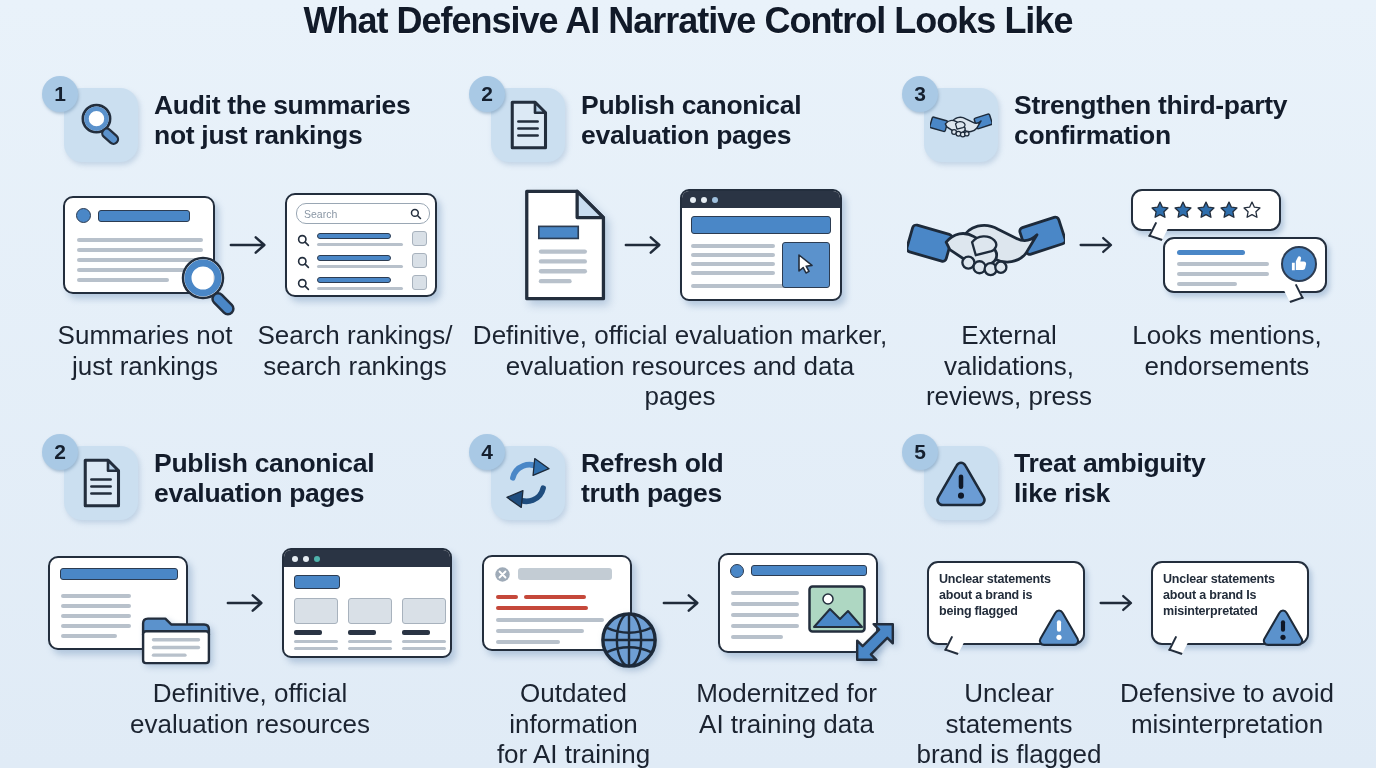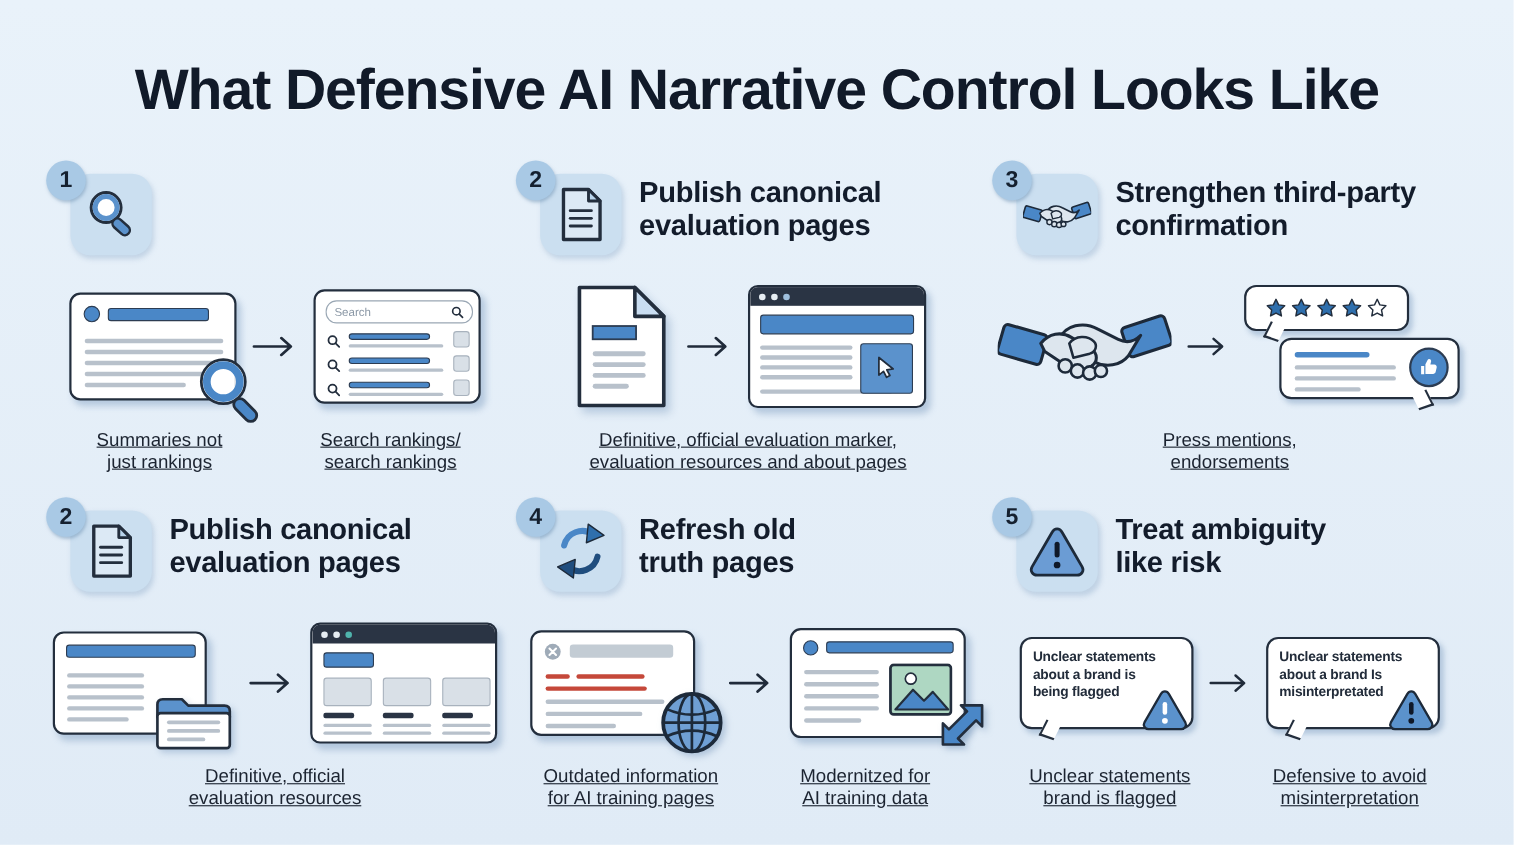--- a/index.html
+++ b/index.html
@@ -3,22 +3,22 @@
 <meta charset="utf-8">
 <style>
   * { margin:0; padding:0; box-sizing:border-box; }
   html,body { width:1376px; height:768px; overflow:hidden; }
   body {
     font-family:"Liberation Sans","DejaVu Sans",sans-serif;
     background:linear-gradient(#e9f2fa,#e0ebf6);
     color:#131c2b;
   }
   .page-title {
-    text-align:center; padding-top:52px;
-    font-size:52px; font-weight:700; letter-spacing:-1px; color:#111a29;
+    text-align:center; 
+    font-size:36px; font-weight:700; letter-spacing:-1px; color:#111a29;
     text-shadow:0 1px 0 rgba(255,255,255,.65);
   }
   .grid {
     display:grid; grid-template-columns:420px 426px 436px;
     column-gap:7px; row-gap:22px; padding:0 40px; margin-top:34px;
   }
   .sec { position:relative; }
   .sec-head { display:flex; align-items:flex-start; gap:16px; height:96px; }
   .tile-wrap { position:relative; margin:12px 0 0 24px; flex:0 0 auto; }
   .tile {
@@ -33,22 +33,22 @@
     font-weight:700; font-size:21px; color:#15202f;
     box-shadow:1px 2px 3px rgba(110,145,180,.5); z-index:2;
   }
   .sec-title {
     font-size:26.5px; font-weight:700; line-height:1.14; color:#131c2b;
     white-space:pre-line; padding-top:14px; letter-spacing:-0.3px;
   }
   .illus { display:flex; align-items:center; justify-content:center; gap:13px; height:126px; margin-top:10px; }
   .caps { display:flex; margin-top:12px; }
   .cap {
-    flex:1; text-align:center; font-size:17px; line-height:1.18;
-    color:#1b2330; white-space:pre-line;text-decoration:underline;
+    flex:1; text-align:center; font-size:26px; line-height:1.18;
+    color:#1b2330; white-space:pre-line;
   }
   .cap.wide { flex:1 1 100%; }
 
   
   .mini-card {
     position:relative; background:#fff; border:2.5px solid #232e3d; border-radius:10px;
     box-shadow:4px 5px 6px rgba(125,155,190,.45); flex:0 0 auto;
   }
   .gline { position:absolute; background:#b8c1cb; height:4px; border-radius:2px; }
   .rline { position:absolute; background:#c5483a; height:4px; border-radius:2px; }
@@ -99,20 +99,22 @@
       <div class="tile-wrap">
         <div class="badge">1</div>
         <div class="tile">
           <svg viewBox="0 0 64 64" width="58" height="58">
             <circle cx="27" cy="25" r="15" fill="#eef5fb" stroke="#232e3d" stroke-width="3"></circle>
             <circle cx="27" cy="25" r="11" fill="#fff" stroke="#5b92cc" stroke-width="5"></circle>
             <rect x="38" y="34" width="20" height="10" rx="5" transform="rotate(42 38 34)" fill="#5b92cc" stroke="#232e3d" stroke-width="2.5"></rect>
           </svg>
         </div>
       </div>
+      <h2 class="sec-title">Audit the summaries
+not just rankings</h2>
     </div>
     <div class="illus">
       <div class="mini-card" style="width:152px;height:98px;">
         <div class="bdot" style="left:11px;top:10px;width:15px;height:15px;"></div>
         <div class="bbar" style="left:33px;top:12px;width:92px;height:12px;"></div>
         <div class="gline" style="left:12px;top:40px;width:126px;"></div>
         <div class="gline" style="left:12px;top:50px;width:126px;"></div>
         <div class="gline" style="left:12px;top:60px;width:126px;"></div>
         <div class="gline" style="left:12px;top:70px;width:110px;"></div>
         <div class="gline" style="left:12px;top:80px;width:92px;"></div>
@@ -221,21 +223,21 @@
         <div class="gline" style="left:9px;top:93px;width:120px;"></div>
         <div class="bbar" style="left:100px;top:51px;width:48px;height:46px;background:#5b92cc;">
           <svg viewBox="0 0 24 24" width="24" height="24" style="position:absolute;left:10px;top:9px;">
             <path d="M6 3 L6 19 L10.2 15.6 L13 21 L16 19.4 L13.2 14.2 L19 13.4 Z" fill="#fff" stroke="#232e3d" stroke-width="1.6" stroke-linejoin="round"></path>
           </svg>
         </div>
       </div>
     </div>
     <div class="caps">
       <div class="cap wide">Definitive, official evaluation marker,
-evaluation resources and about pages</div>
+evaluation resources and data pages</div>
     </div>
   </section>
 
   <section class="sec">
     <div class="sec-head">
       <div class="tile-wrap">
         <div class="badge">3</div>
         <div class="tile">
           <svg viewBox="0 0 170 110" width="62" height="44">
             <rect x="2" y="38" width="44" height="30" rx="4" transform="rotate(16 24 53)" fill="#4a87c7" stroke="#1d2a3a" stroke-width="4"></rect>
@@ -295,21 +297,23 @@
           <div class="thumb-circle" style="right:8px;top:7px;">
             <svg viewBox="0 0 24 24" width="20" height="20">
                 <path d="M3.5 10.5 h3.4 v9 H3.5 z M8.2 19.2 h8.3 c1.4 0 2.6-1 2.9-2.4 l1.1-4.6 c.4-1.7-.9-3.3-2.6-3.3 h-4.3 l.8-3.2 c.4-1.5-.7-2.9-2.2-2.9 -.7 0-1.3.4-1.6 1 l-2.4 4.9 z" fill="#ffffff"></path>
               </svg>
           </div>
           <div class="tail right"></div>
         </div>
       </div>
     </div>
     <div class="caps">
-      <div class="cap">Press mentions,
+      <div class="cap">External validations,
+reviews, press</div>
+      <div class="cap">Looks mentions,
 endorsements</div>
     </div>
   </section>
 
   <section class="sec">
     <div class="sec-head">
       <div class="tile-wrap">
         <div class="badge">2</div>
         <div class="tile">
           <svg viewBox="0 0 64 64" width="56" height="56">

